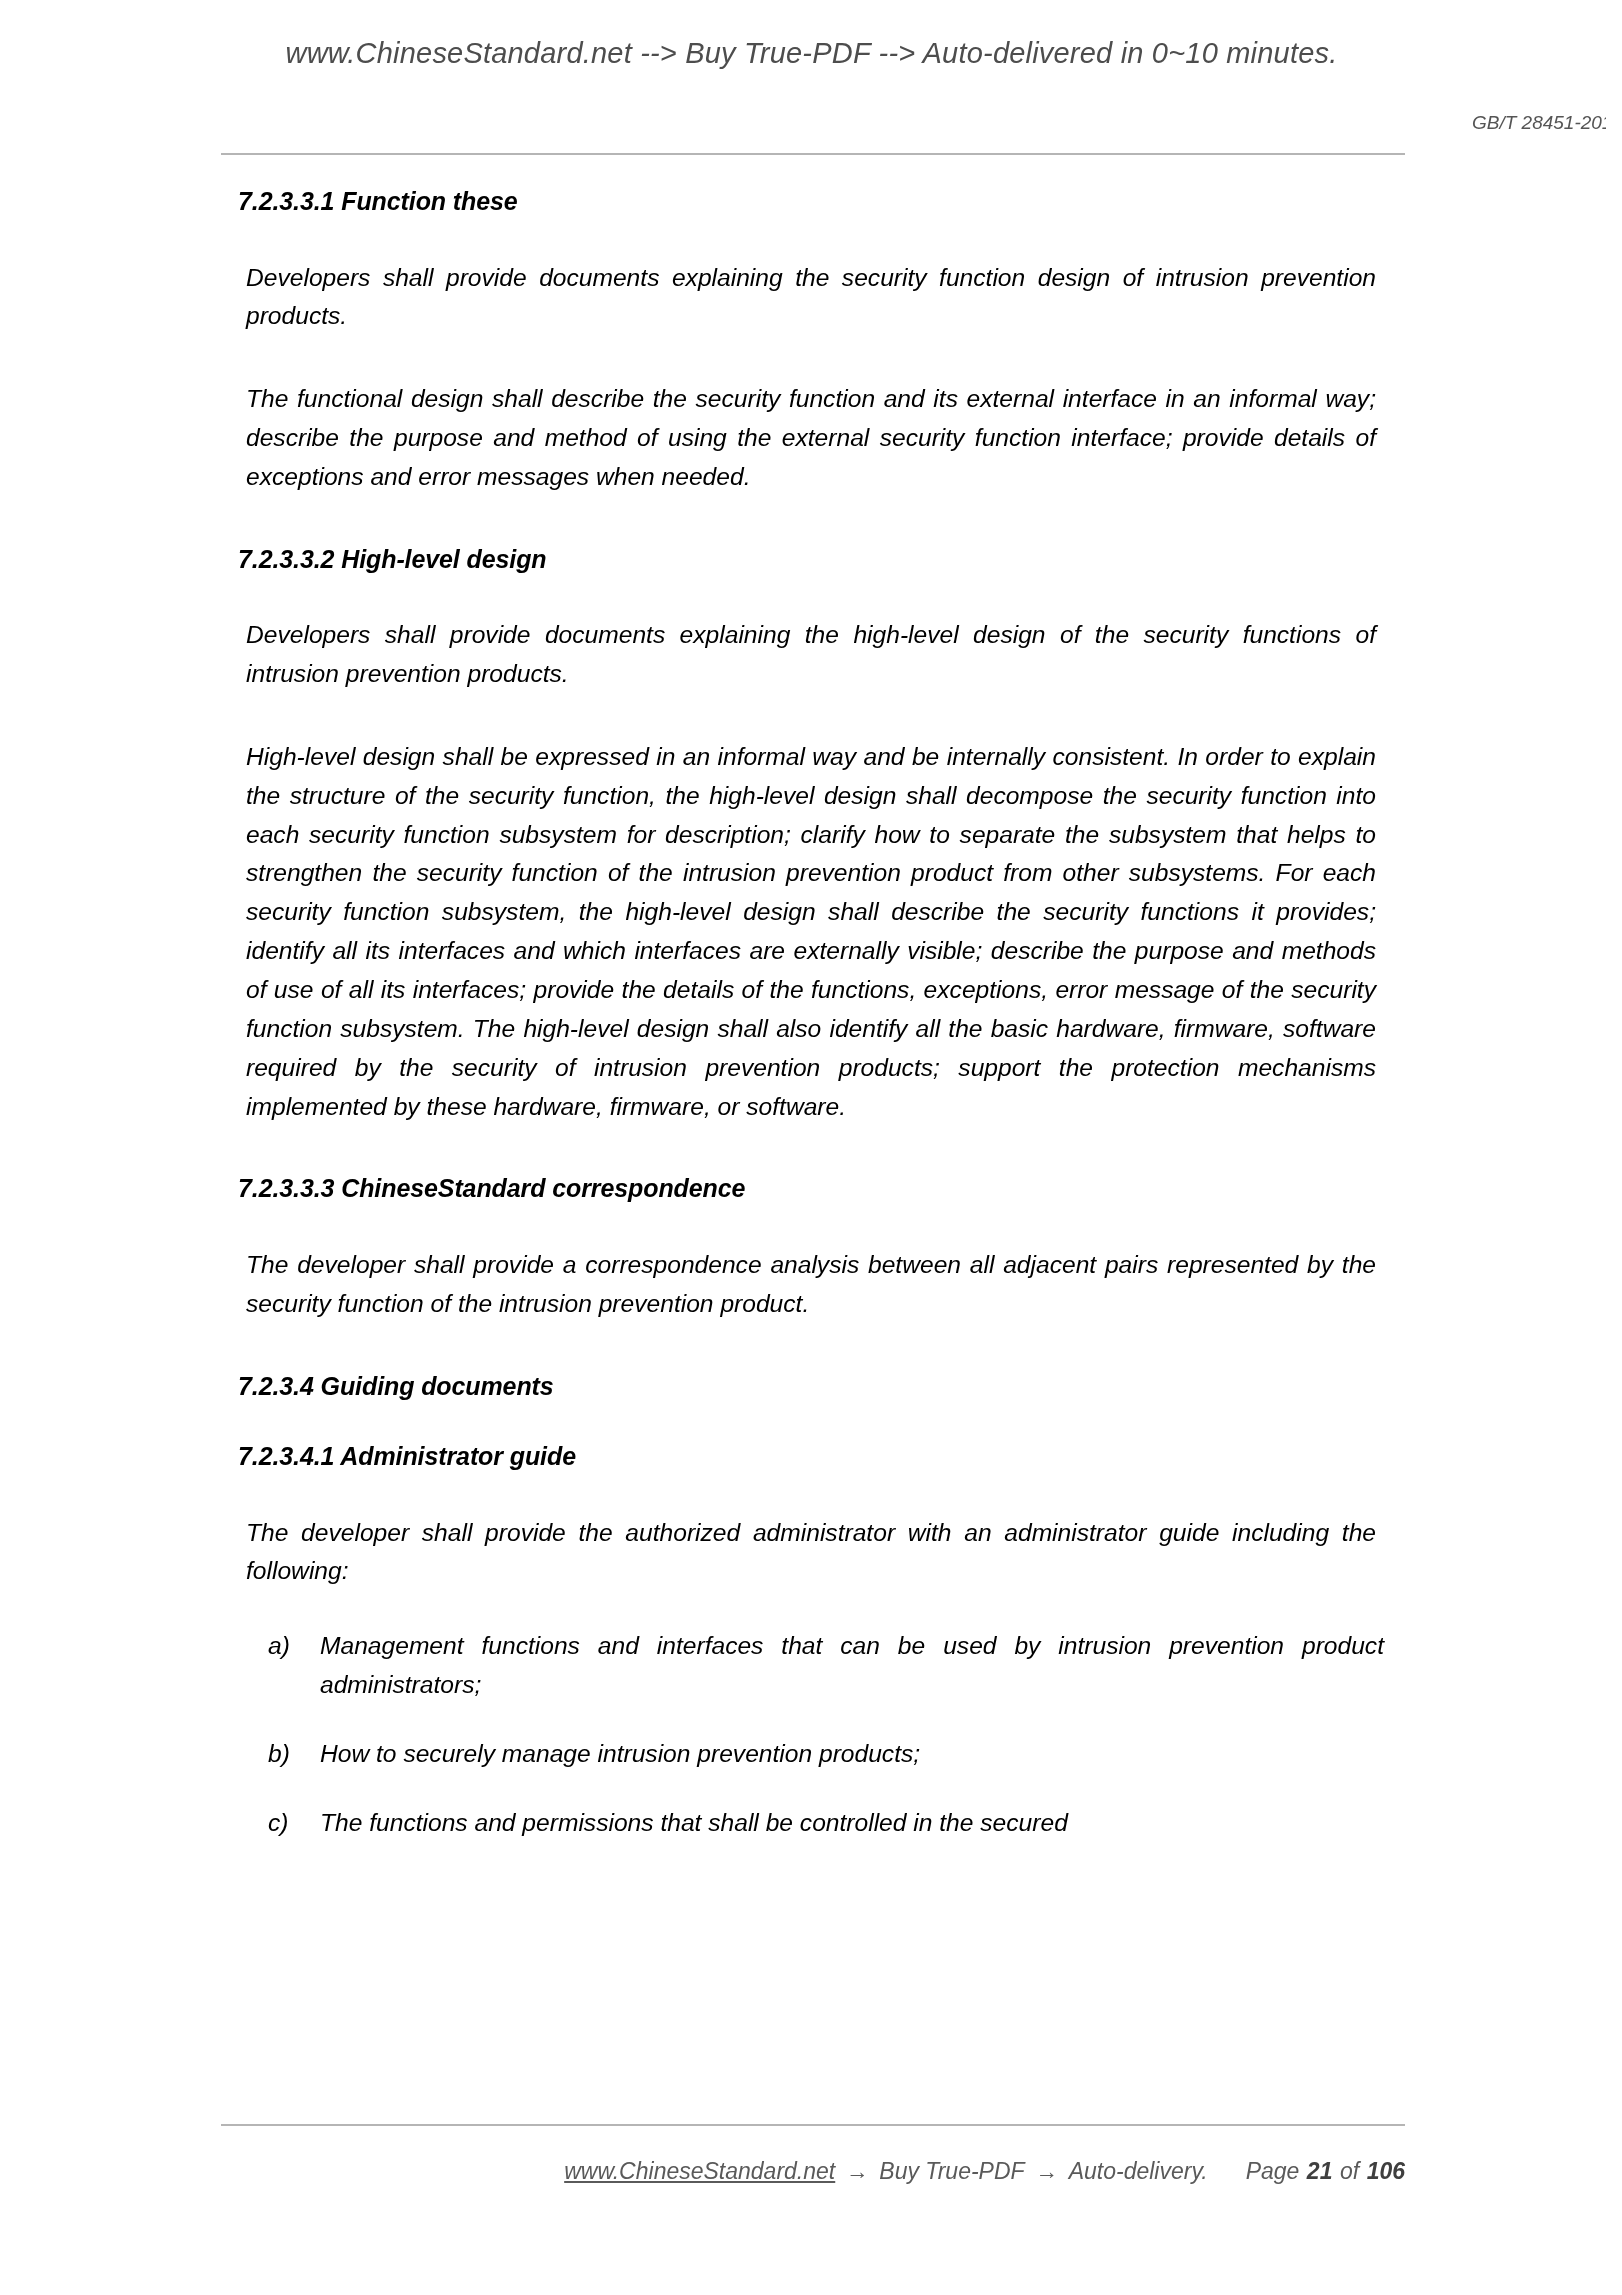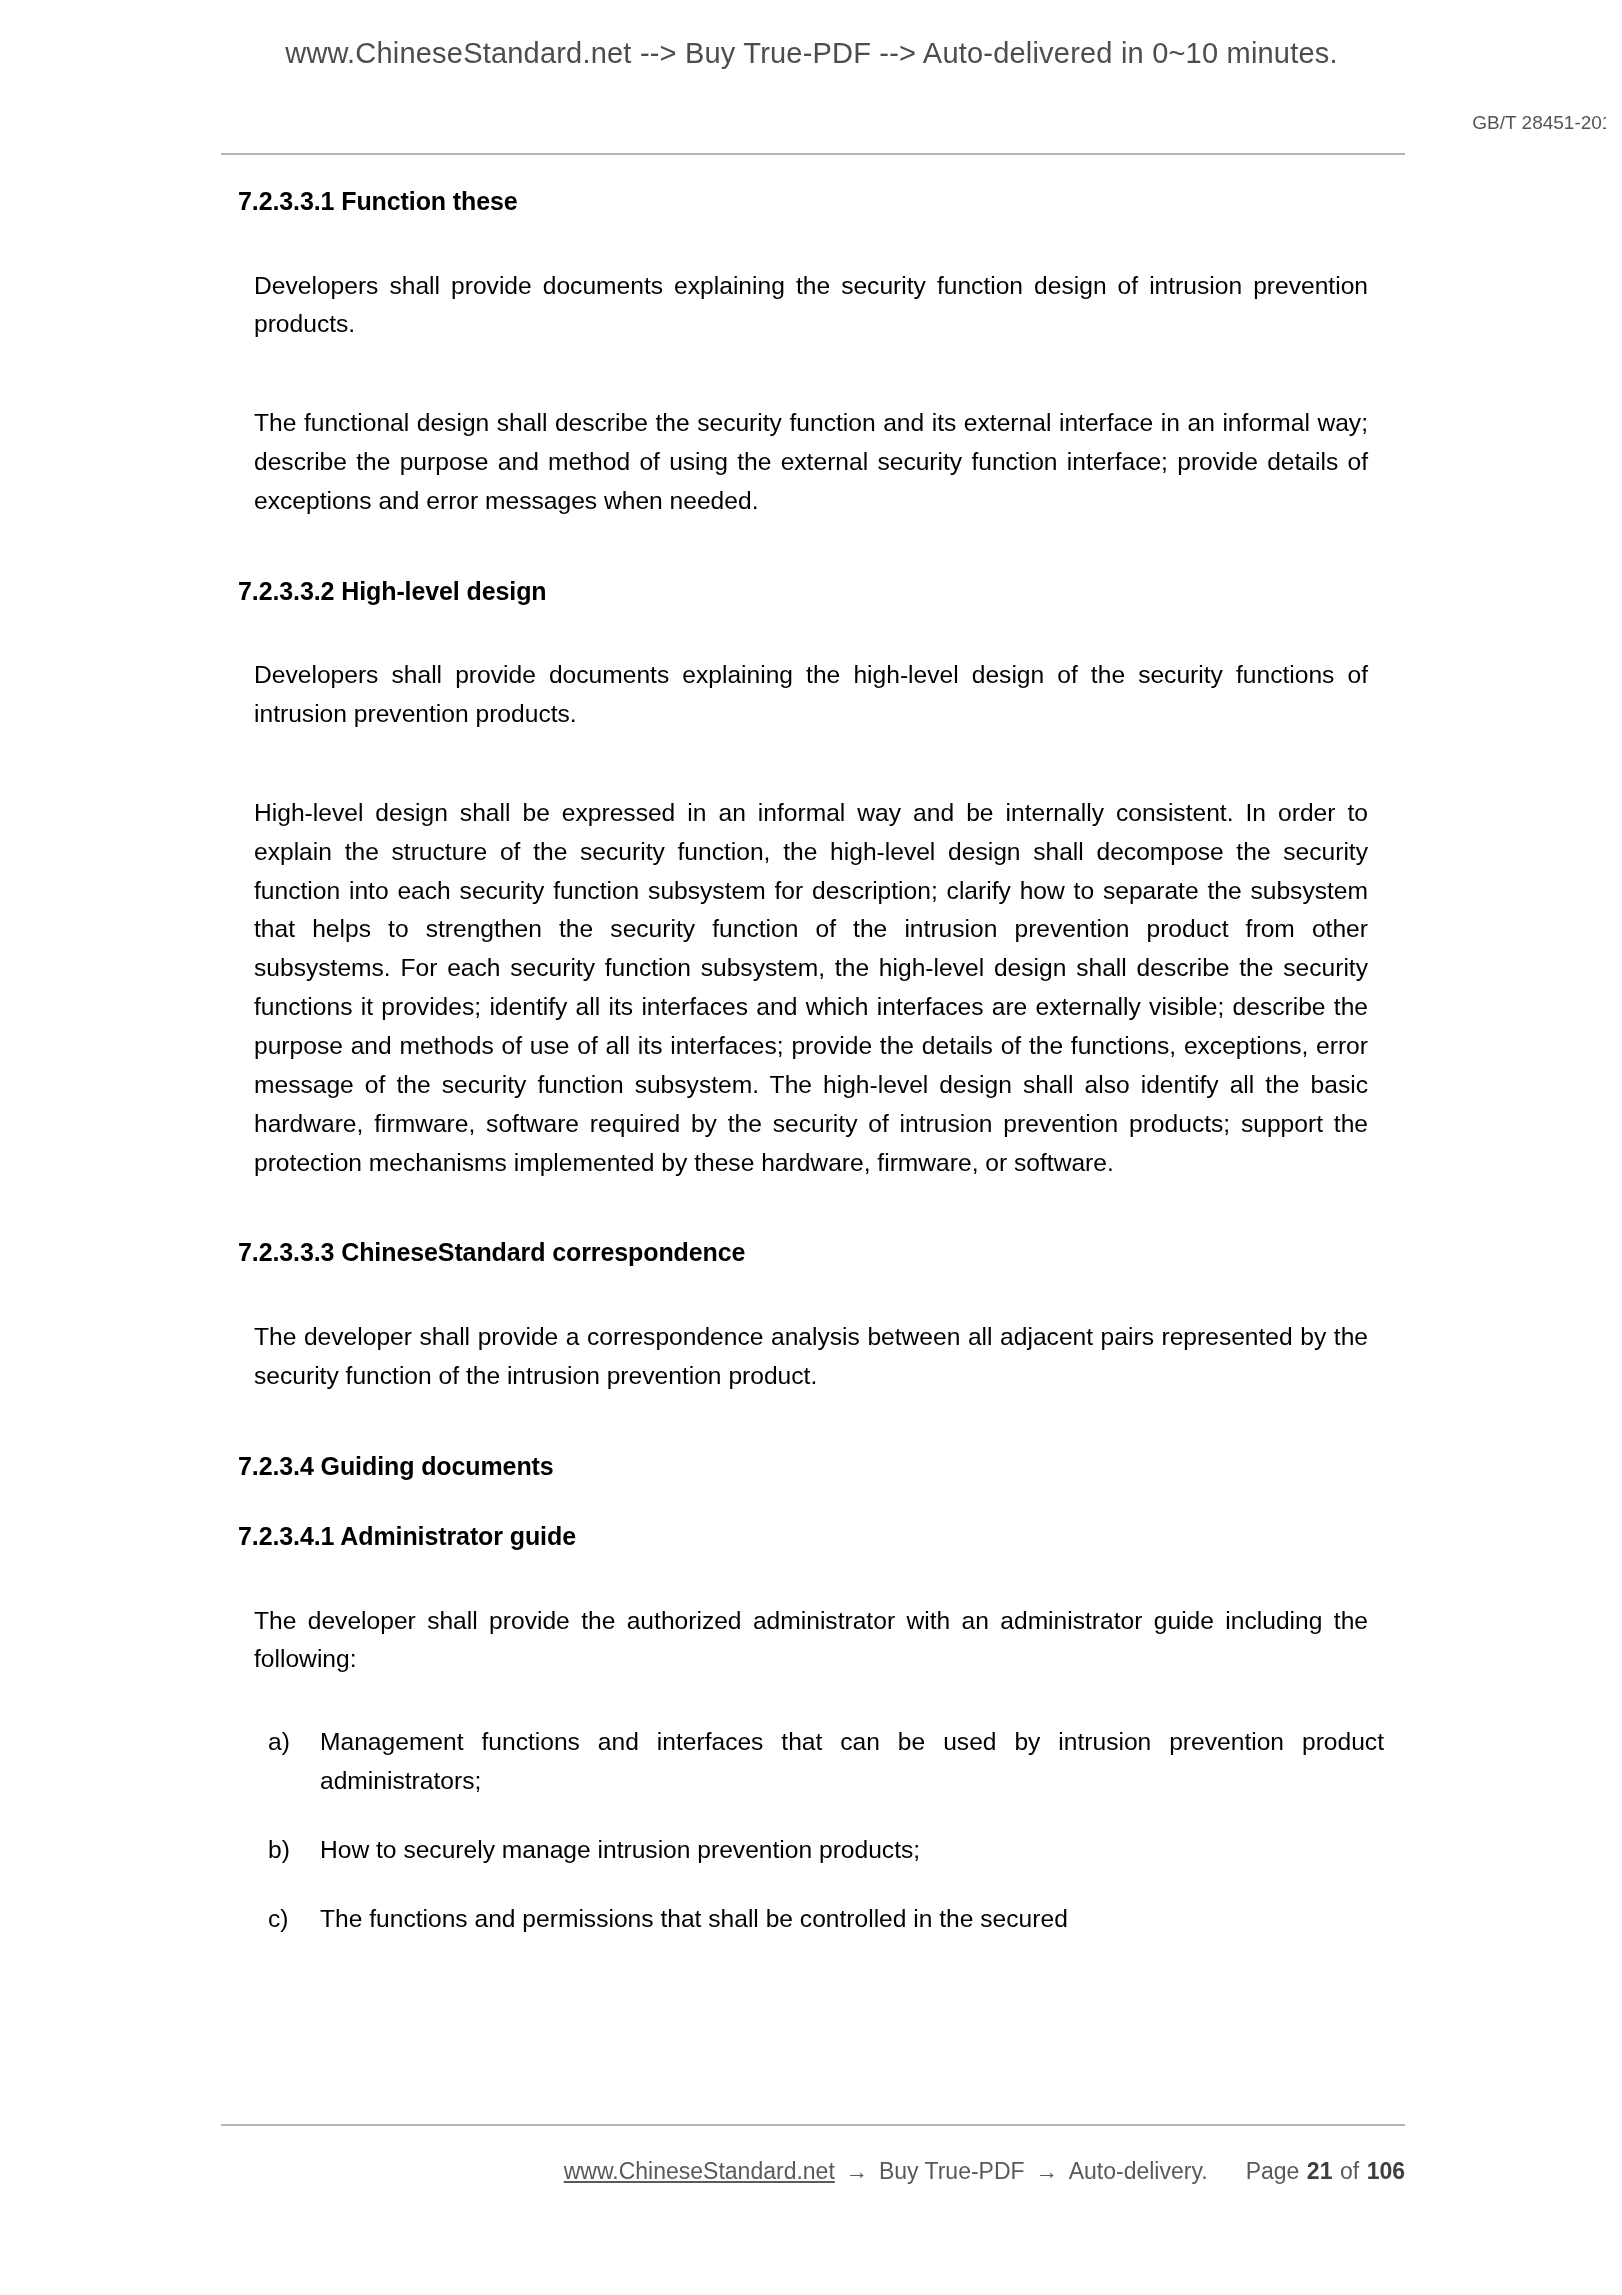--- a/index.html
+++ b/index.html
@@ -11,20 +11,21 @@
     font-family: "Liberation Sans", sans-serif;
     color: #000000;
   }
   .page {
     position: relative;
     width: 1606px;
     height: 2295px;
     background: #ffffff;
     box-sizing: border-box;
     overflow: hidden;
+    font-style: italic;
   }
 
   
   .masthead {
     position: absolute;
     left: 0;
     top: 37px;
     width: 1623px;
     text-align: center;
   }
@@ -68,21 +69,21 @@
     line-height: 1.30;
     letter-spacing: -0.1px;
     color: #000;
   }
   .sec-gap       { height: 33px; }
   .sec-gap-lg    { height: 38px; }
 
   p.body {
     font-size: 24.6px;
     line-height: 1.58;
-    margin: 16px;
+    margin: 8px;
     padding: 0;
     text-align: justify;
     text-justify: inter-word;
     color: #000;
   }
 
   .p-gap     { height: 28px; }
 
   
   ol.alpha {

